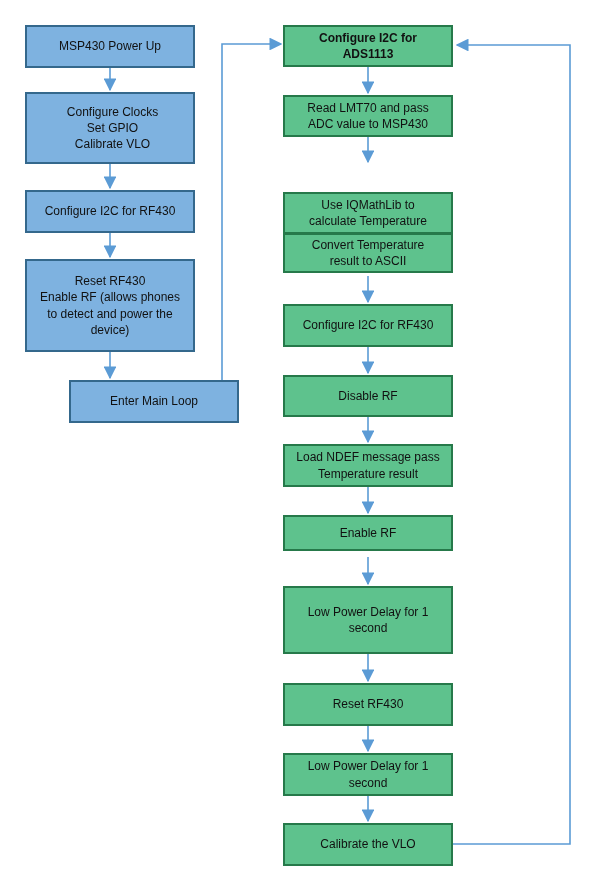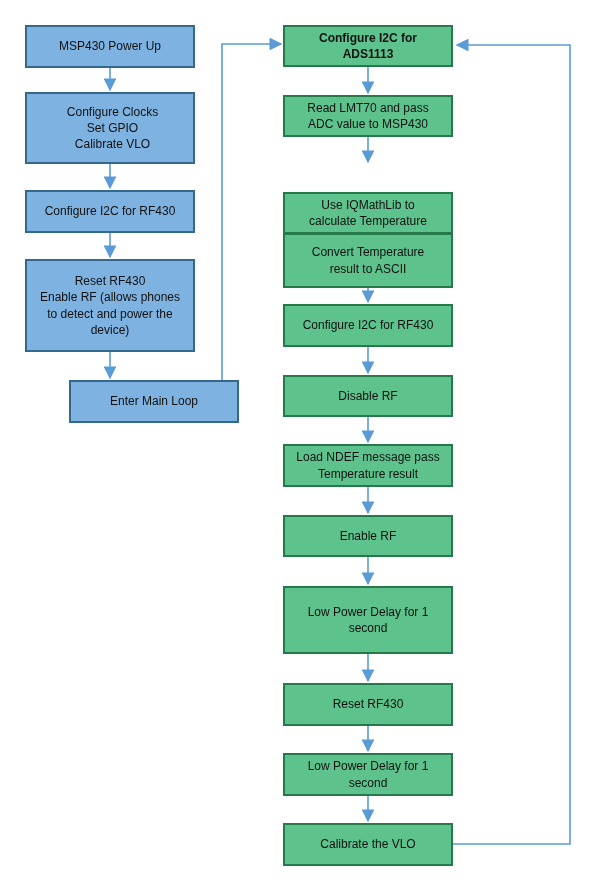--- a/index.html
+++ b/index.html
@@ -117,35 +117,35 @@
 ADS1113</span>
     </div>
   <div class="box green" style="top:95px;height:42px;">
       <span class="label">Read LMT70 and pass
 ADC value to MSP430</span>
     </div>
   <div class="box green" style="top:164px;height:42px;margin-top:28px;">
       <span class="label">Use IQMathLib to
 calculate Temperature</span>
     </div>
-  <div class="box green" style="top:233px;height:55px;">
+  <div class="box green" style="top:233px;height:40px;">
       <span class="label">Convert Temperature
 result to ASCII</span>
     </div>
   <div class="box green" style="top:304px;height:43px;">
       <span class="label">Configure I2C for RF430</span>
     </div>
   <div class="box green" style="top:375px;height:42px;">
       <span class="label">Disable RF</span>
     </div>
   <div class="box green" style="top:444px;height:43px;">
       <span class="label">Load NDEF message pass
 Temperature result</span>
     </div>
-  <div class="box green" style="top:515px;height:42px;">
+  <div class="box green" style="top:515px;height:36px;">
       <span class="label">Enable RF</span>
     </div>
   <div class="box green" style="top:586px;height:68px;">
       <span class="label">Low Power Delay for 1
 second</span>
     </div>
   <div class="box green" style="top:683px;height:43px;">
       <span class="label">Reset RF430</span>
     </div>
   <div class="box green" style="top:753px;height:43px;">

